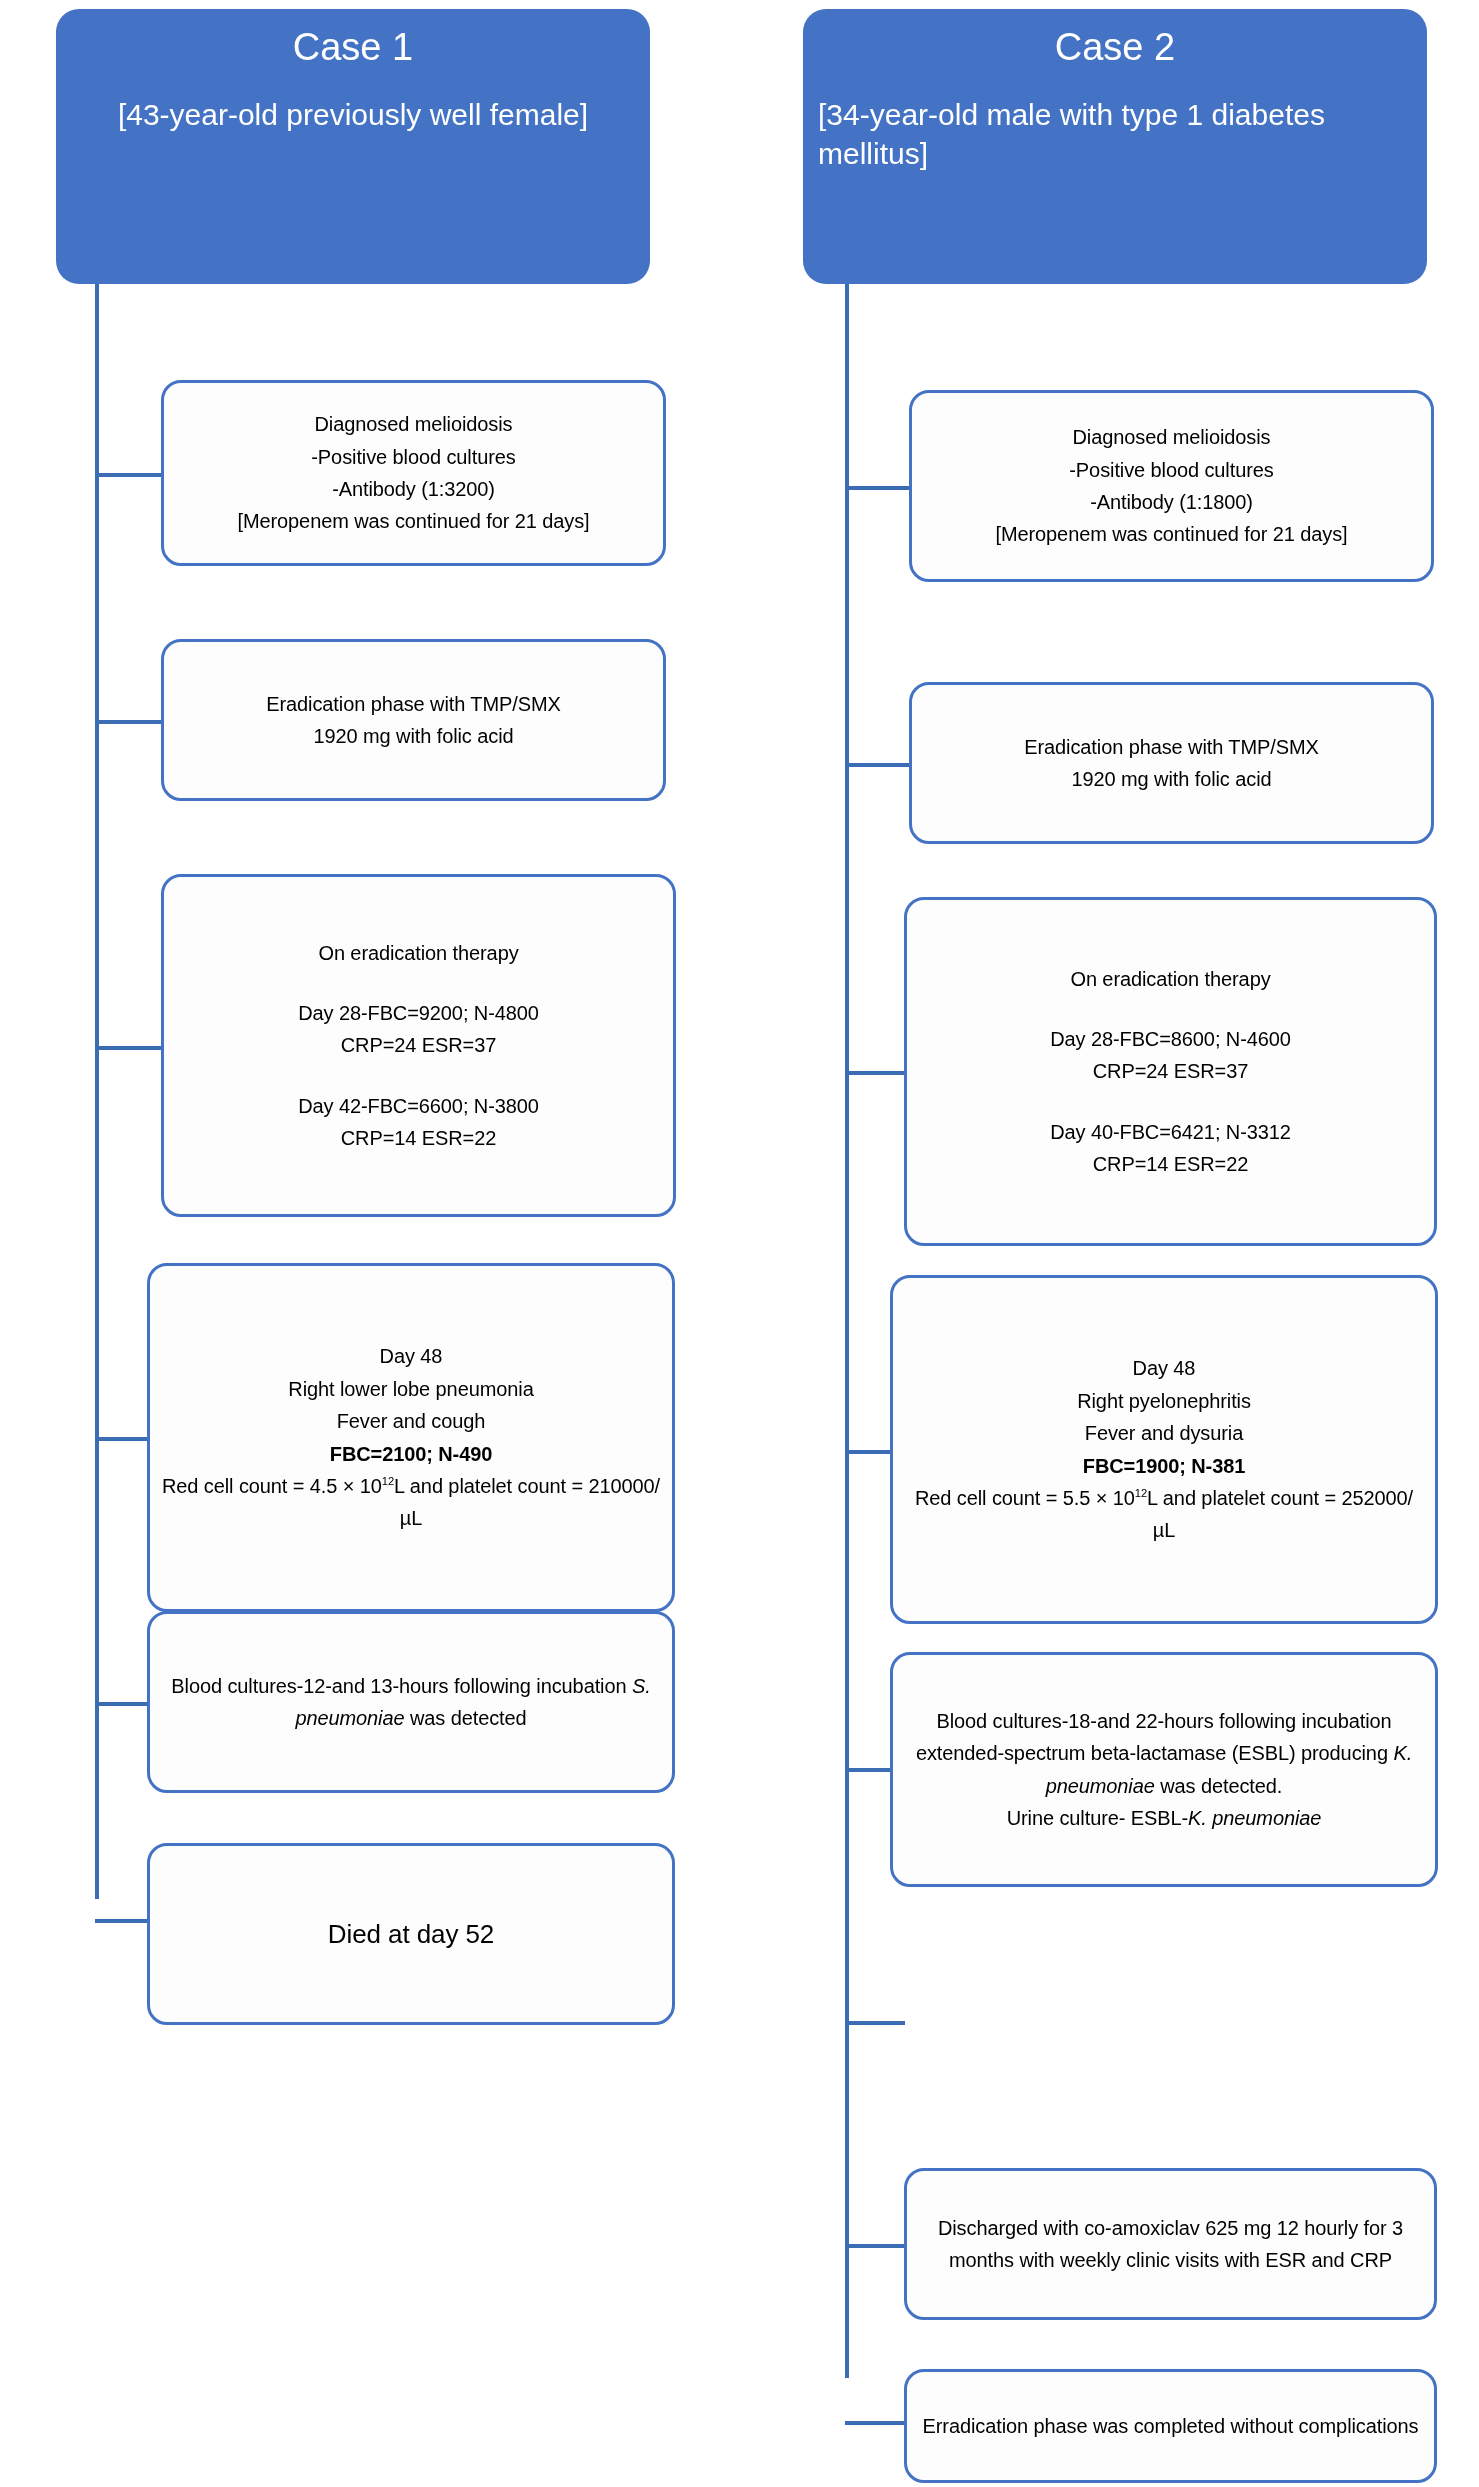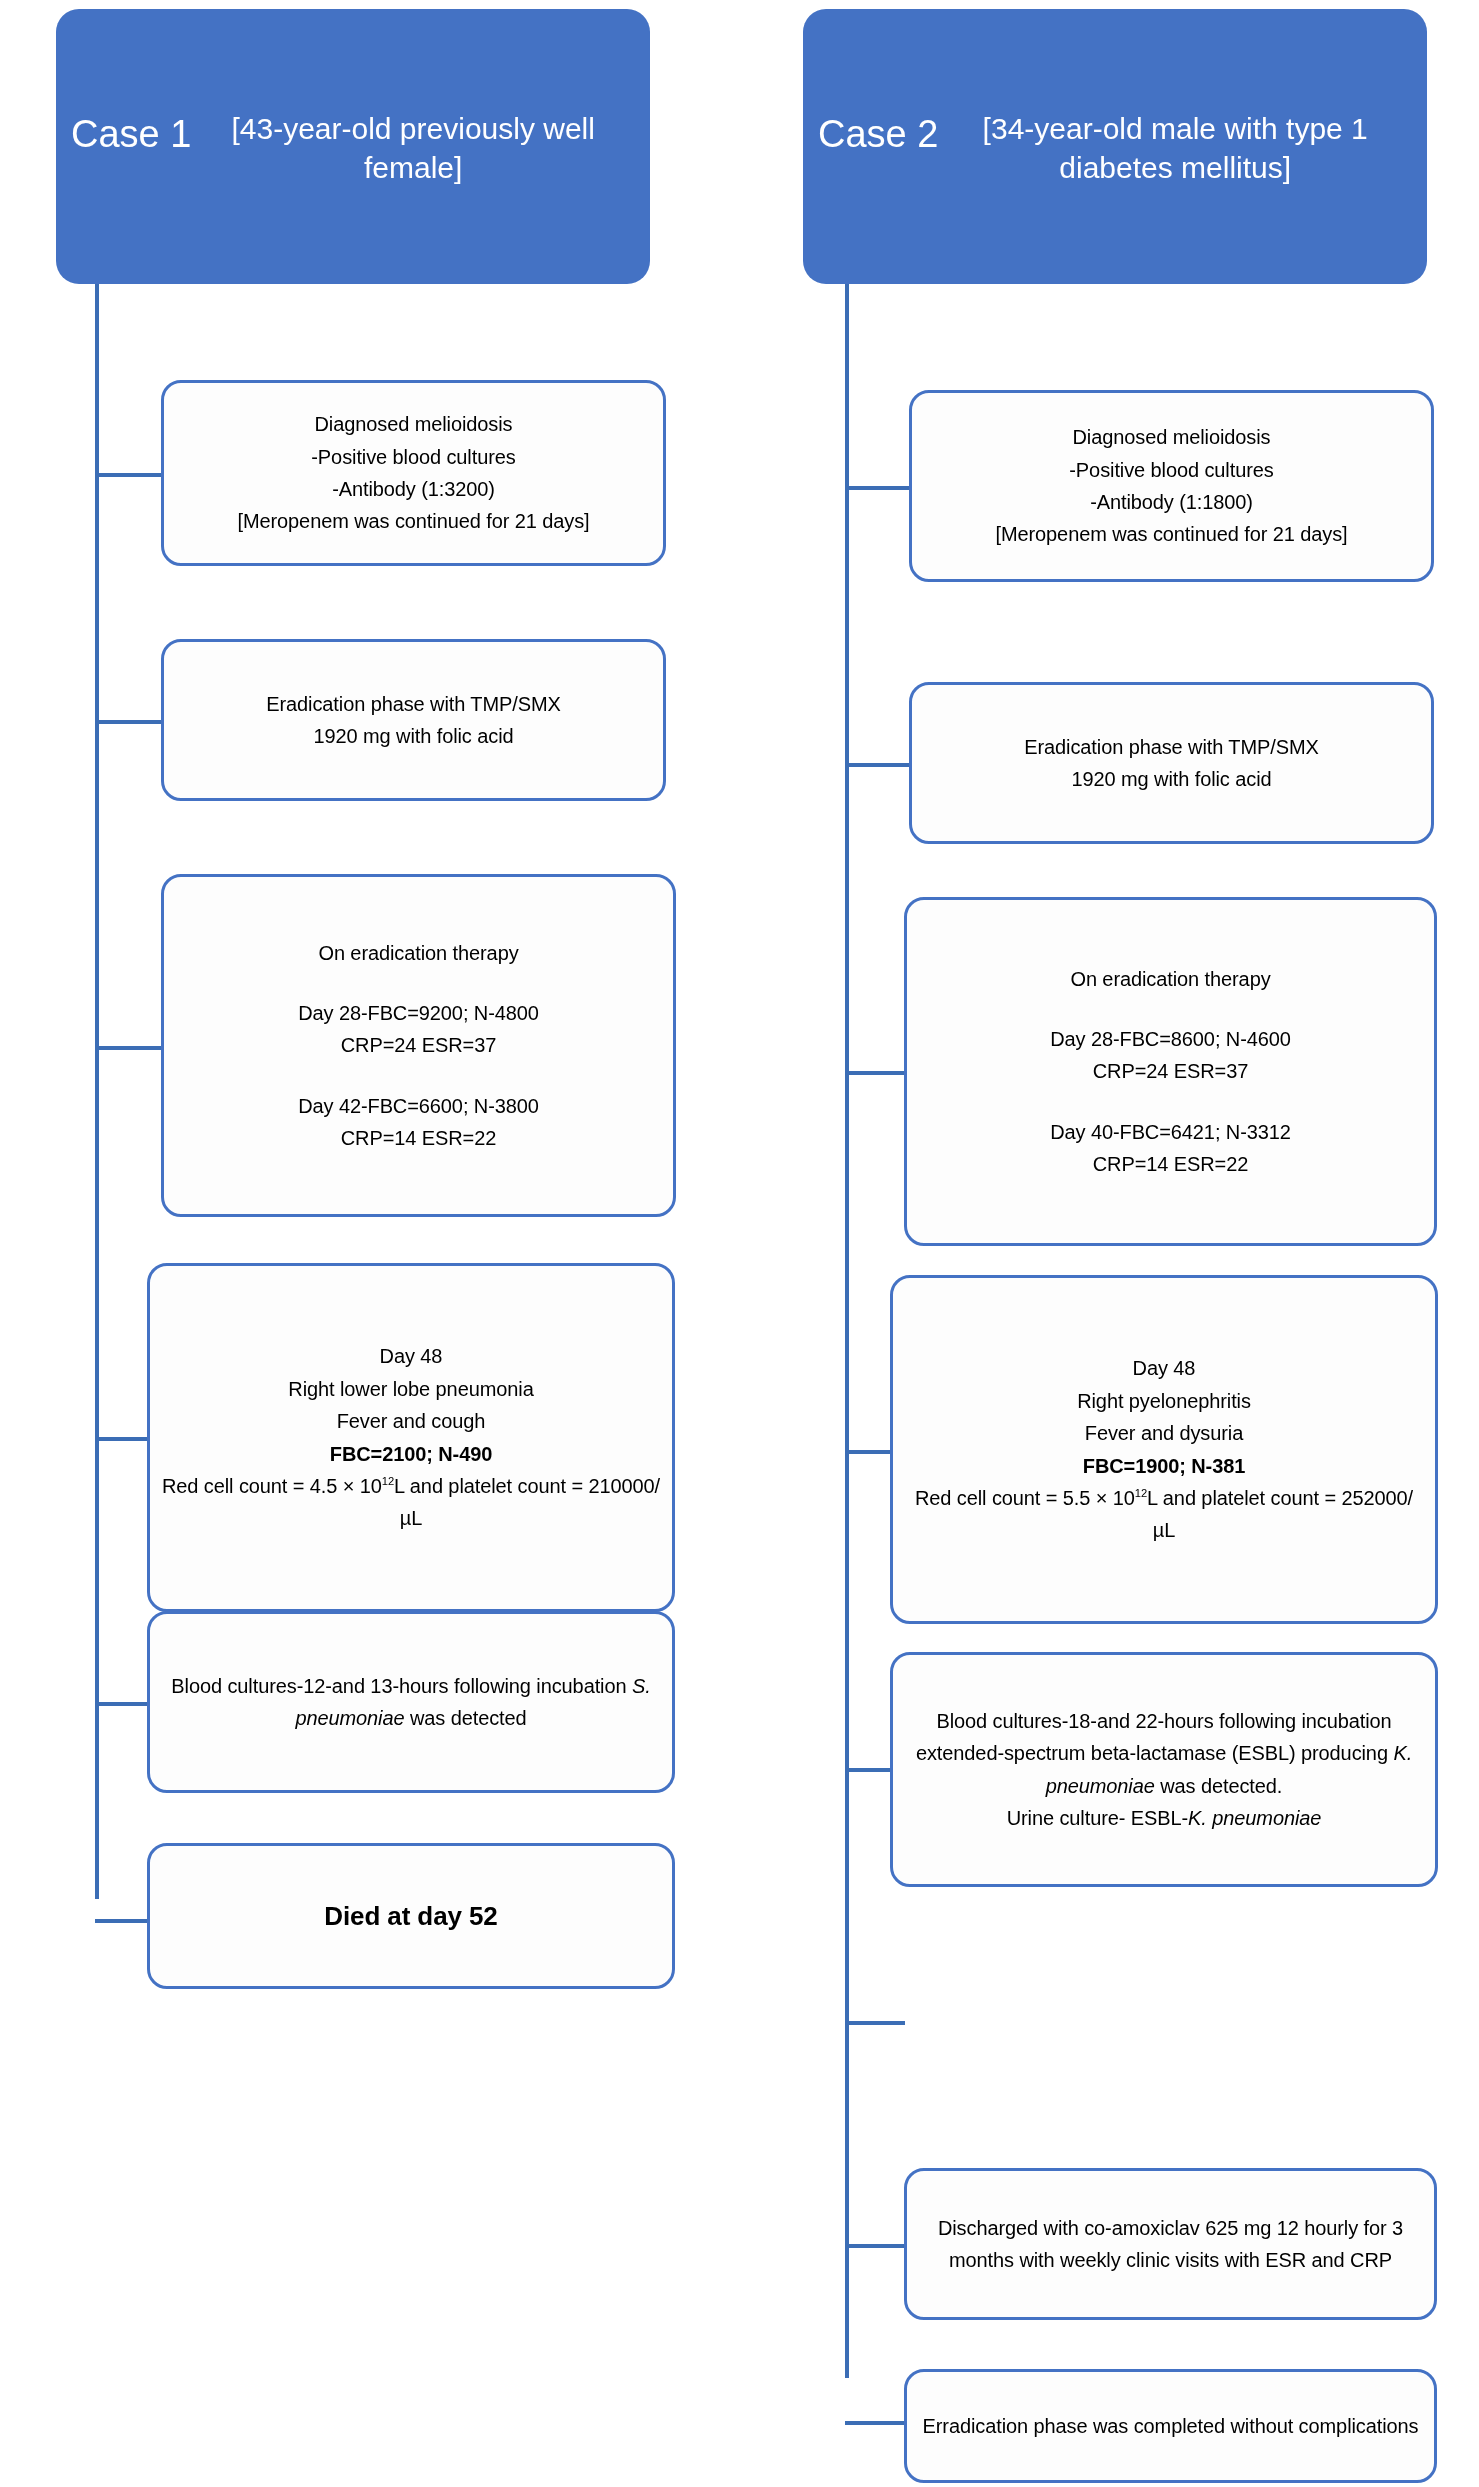--- a/index.html
+++ b/index.html
@@ -22,25 +22,24 @@
   }
 
   
   .case-header {
     position: absolute;
     background: #4472C4;
     border-radius: 23px;
     color: #FFFFFF;
     box-sizing: border-box;
     display: flex;
-    flex-direction: row;
+    flex-direction: column;
     align-items: center;
     justify-content: flex-start;
     padding: 17px 15px 15px 15px;
-    text-align: center;
   }
   .case-title {
     font-size: 38px;
     line-height: 1.15;
     font-weight: 400;
     margin-bottom: 25px;
     white-space: nowrap;
   }
   .case-subtitle {
     font-size: 30px;
@@ -126,21 +125,21 @@
       <span class="step-line">Right lower lobe pneumonia</span>
       <span class="step-line">Fever and cough</span>
       <span class="step-line bold">FBC=2100; N-490</span>
       <span class="step-line">Red cell count = 4.5 × 10<sup>12</sup>L and platelet count = 210000/µL</span>
     </div>
     <div class="stub" style="left: 95px; top: 1702px; width: 53px;"></div>
     <div class="step-box" style="left: 147px; top: 1611px; width: 528px; height: 182px;">
       <span class="step-line">Blood cultures-12-and 13-hours following incubation <i>S. pneumoniae</i> was detected</span>
     </div>
     <div class="stub" style="left: 95px; top: 1919px; width: 53px;"></div>
-    <div class="step-box" style="left: 147px; top: 1843px; width: 528px; height: 146px; font-weight: bold;">
+    <div class="step-box" style="left: 147px; top: 1843px; width: 528px; height: 182px;">
       <span class="step-line big">Died at day 52</span>
     </div>
     <div class="case-header" style="left: 803px; top: 9px; width: 624px; height: 275px;">
       <div class="case-title">Case 2</div>
       <div class="case-subtitle">[34-year-old male with type 1 diabetes mellitus]</div>
     </div>
     <div class="trunk" style="left: 845px; top: 284px; height: 2094px;"></div>
     <div class="stub" style="left: 845px; top: 486px; width: 65px;"></div>
     <div class="step-box" style="left: 909px; top: 390px; width: 525px; height: 192px;">
       <span class="step-line">Diagnosed melioidosis</span>

